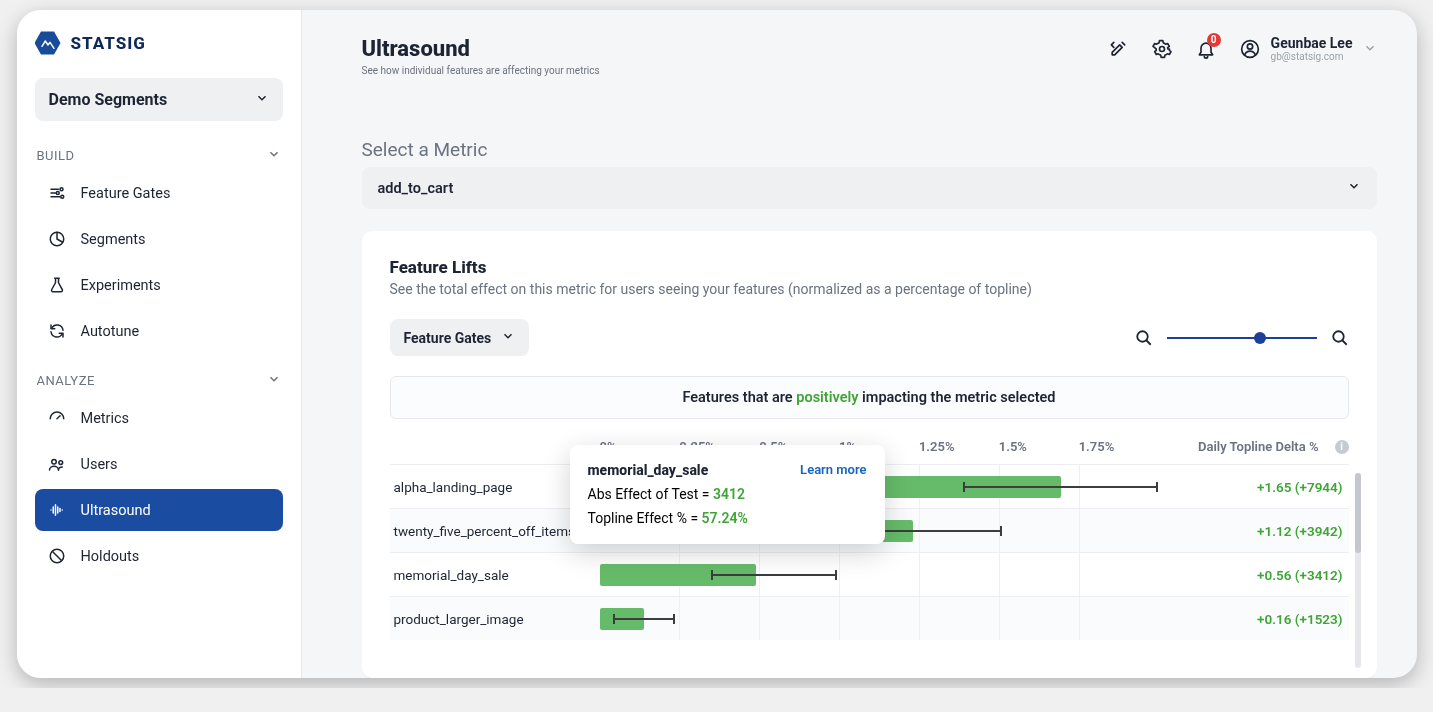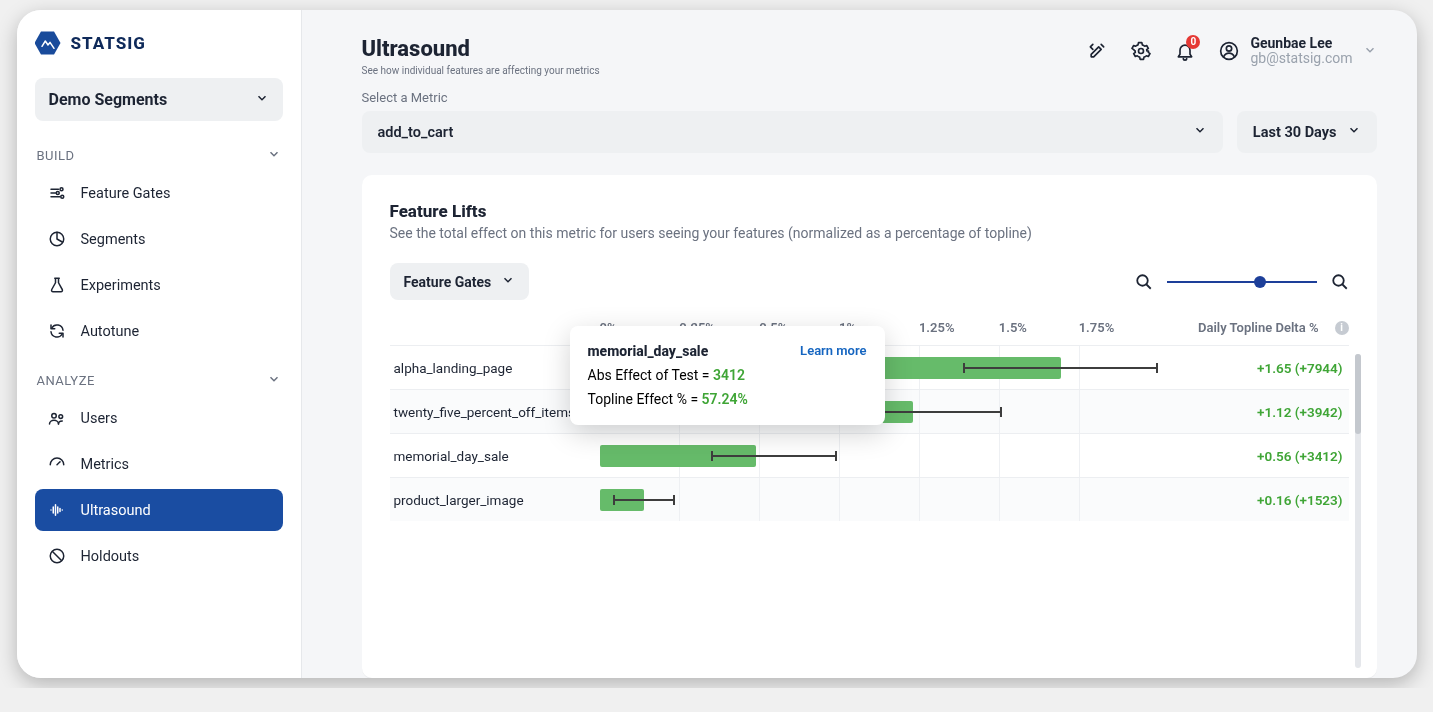--- a/index.html
+++ b/index.html
@@ -106,28 +106,28 @@
   .top-icon svg { width:20px; height:20px; stroke:currentColor; fill:none; stroke-width:2; stroke-linecap:round; stroke-linejoin:round;}
   .badge {
     position:absolute; top:-5px; right:-4px;
     background:var(--c-badge-red); color:#fff;
     font-size:10px; font-weight:700;
     border-radius:999px; padding:0 4px; line-height:14px; min-width:14px; text-align:center;
   }
   .user-block { display:flex; align-items:center; gap:10px; cursor:pointer; }
   .user-text { text-align:left; line-height:1.1; }
   .user-name { font-weight:700; font-size:14px; color:var(--c-text); }
-  .user-email { font-size:14px; color:var(--c-muted); }
+  .user-email { font-size:10px; color:var(--c-muted); }
 
   .controls-row {
     display:flex; gap:14px; padding:0 40px 0 60px; align-items:flex-end;
     margin-top:6px;
   }
   .control-group { flex:1; display:flex; flex-direction:column; gap:6px; }
-  .control-label { font-size:13px; color:var(--c-subtext); }
+  .control-label { font-size:19px; color:var(--c-subtext);margin-top:48px; }
   .select-box, .select-box-sm {
     background:#eef0f2; border-radius:8px;
     padding:12px 16px;
     display:flex; align-items:center; justify-content:space-between;
     font-weight:600; color:var(--c-text); cursor:pointer;
     font-size:14.5px;
   }
   .select-box-sm { flex:0 0 auto; font-weight:700; }
 
   .card {
@@ -304,36 +304,36 @@
     <div class="section-hdr" style="margin-top:14px">
       <span>ANALYZE</span>
       <span class="chevron"><svg viewBox="0 0 24 24">
             <polyline points="6 9 12 15 18 9"></polyline>
           </svg></span>
     </div>
 
     <div class="nav-item">
       <span class="nav-icon">
           <svg viewBox="0 0 24 24">
+            <path d="M21 13a9 9 0 1 0-18 0"></path>
+            <path d="M12 13l4-4"></path>
+          </svg>
+        </span>
+      <span>Metrics</span>
+    </div>
+    <div class="nav-item">
+      <span class="nav-icon">
+          <svg viewBox="0 0 24 24">
             <circle cx="8" cy="9" r="3"></circle>
             <circle cx="17" cy="10" r="2.5"></circle>
             <path d="M2 20c0-3 3-5 6-5s6 2 6 5"></path>
             <path d="M14 20c0-2 2-4 5-4"></path>
           </svg>
         </span>
       <span>Users</span>
-    </div>
-    <div class="nav-item">
-      <span class="nav-icon">
-          <svg viewBox="0 0 24 24">
-            <path d="M21 13a9 9 0 1 0-18 0"></path>
-            <path d="M12 13l4-4"></path>
-          </svg>
-        </span>
-      <span>Metrics</span>
     </div>
     <div class="nav-item active">
       <span class="nav-icon">
           <svg viewBox="0 0 24 24">
             <path d="M4 12v0M7 8v8M10 5v14M13 8v8M16 10v4M19 12v0"></path>
           </svg>
         </span>
       <span>Ultrasound</span>
     </div>
     <div class="nav-item">
@@ -396,26 +396,20 @@
     <div class="controls-row">
       <div class="control-group">
         <span class="control-label">Select a Metric</span>
         <div class="select-box">
           <span>add_to_cart</span>
           <span class="chevron"><svg viewBox="0 0 24 24">
                 <polyline points="6 9 12 15 18 9"></polyline>
               </svg></span>
         </div>
       </div>
-      <div class="select-box-sm">
-        <span>Last 30 Days</span>
-        <span class="chevron" style="margin-left:10px"><svg viewBox="0 0 24 24">
-              <polyline points="6 9 12 15 18 9"></polyline>
-            </svg></span>
-      </div>
     </div>
 
     <div class="card">
       <h2 class="card-title">Feature Lifts</h2>
       <p class="card-sub">See the total effect on this metric for users seeing your features (normalized as a percentage of topline)</p>
 
       <div class="card-controls">
         <div class="pill-select">
           <span>Feature Gates</span>
           <span class="chevron"><svg viewBox="0 0 24 24">
@@ -435,20 +429,23 @@
           </div>
           <span class="zoom-icon">
               <svg viewBox="0 0 24 24">
                 <circle cx="10" cy="10" r="7"></circle>
                 <line x1="21" y1="21" x2="15" y2="15"></line>
               </svg>
             </span>
         </div>
       </div>
 
+      <div class="impact-banner">
+        <span>Features that are </span><span class="pos">positively</span><span> impacting the metric selected</span>
+      </div>
 
       <div class="chart-wrap">
         <div class="axis-row">
           <div class="label-col"></div>
           <div class="ticks" id="tick-container">
               <div class="tick">0%</div>
               <div class="tick">0.25%</div>
               <div class="tick">0.5%</div>
               <div class="tick">1%</div>
               <div class="tick">1.25%</div>

